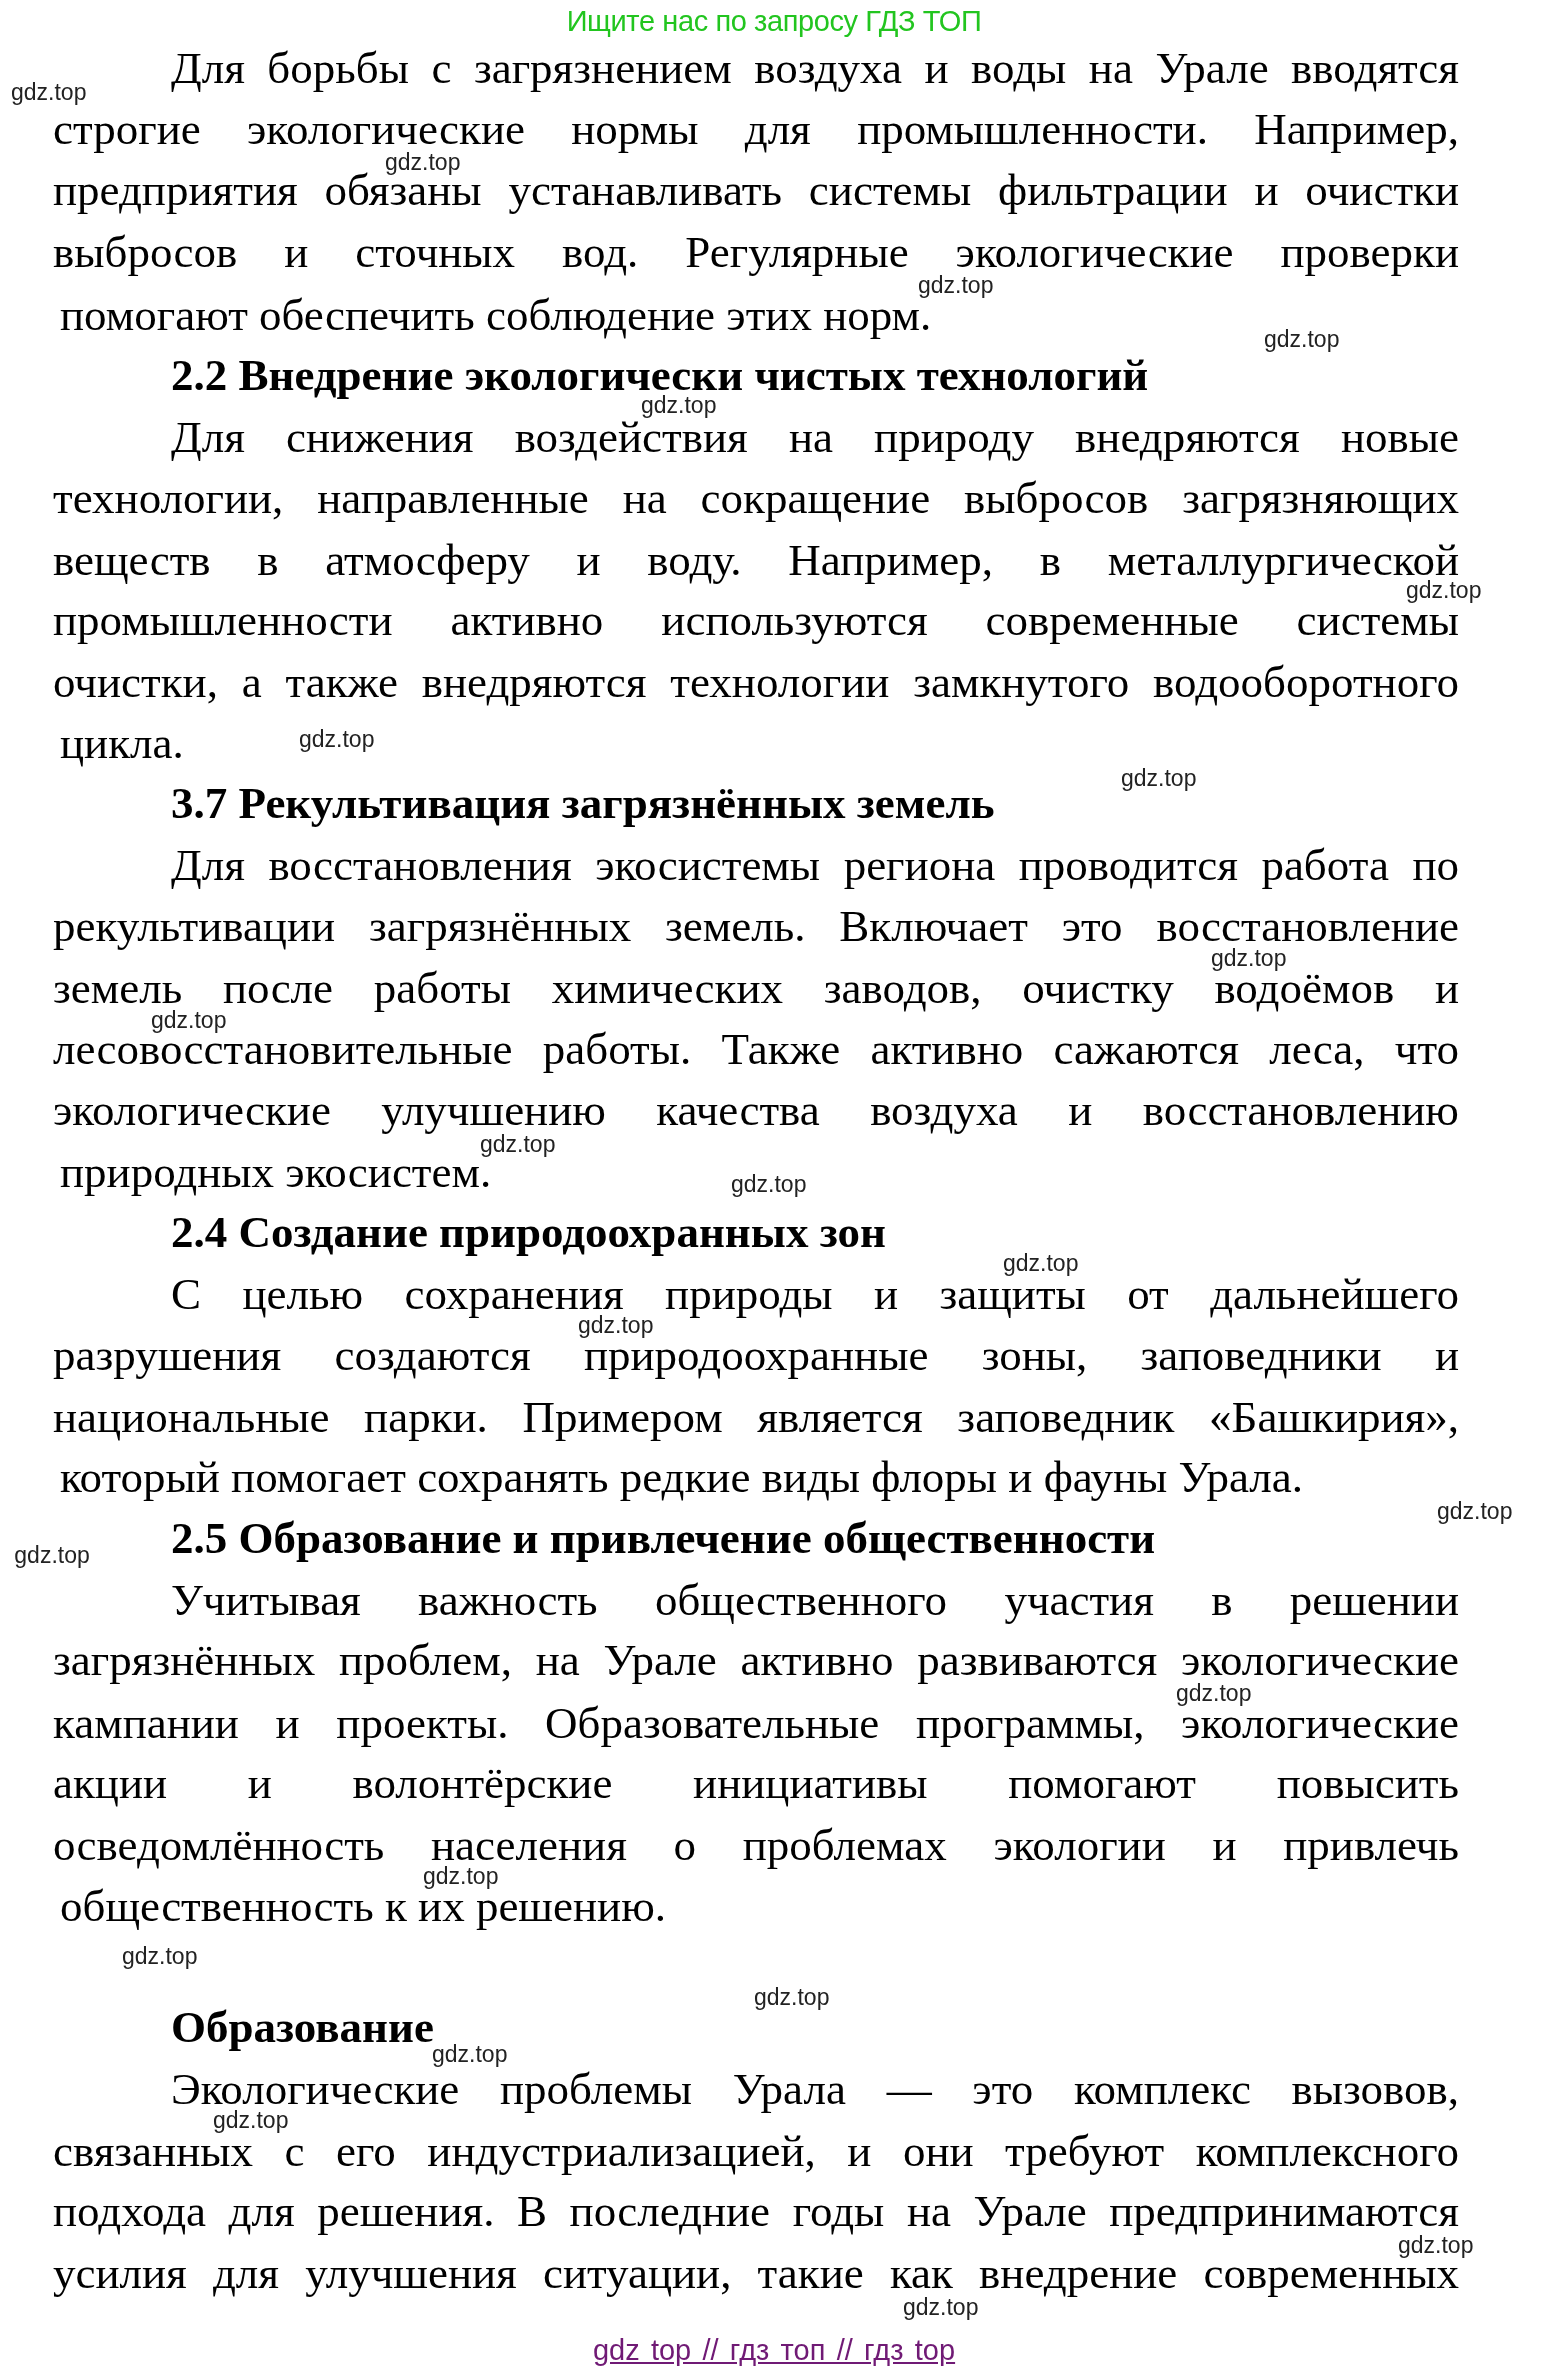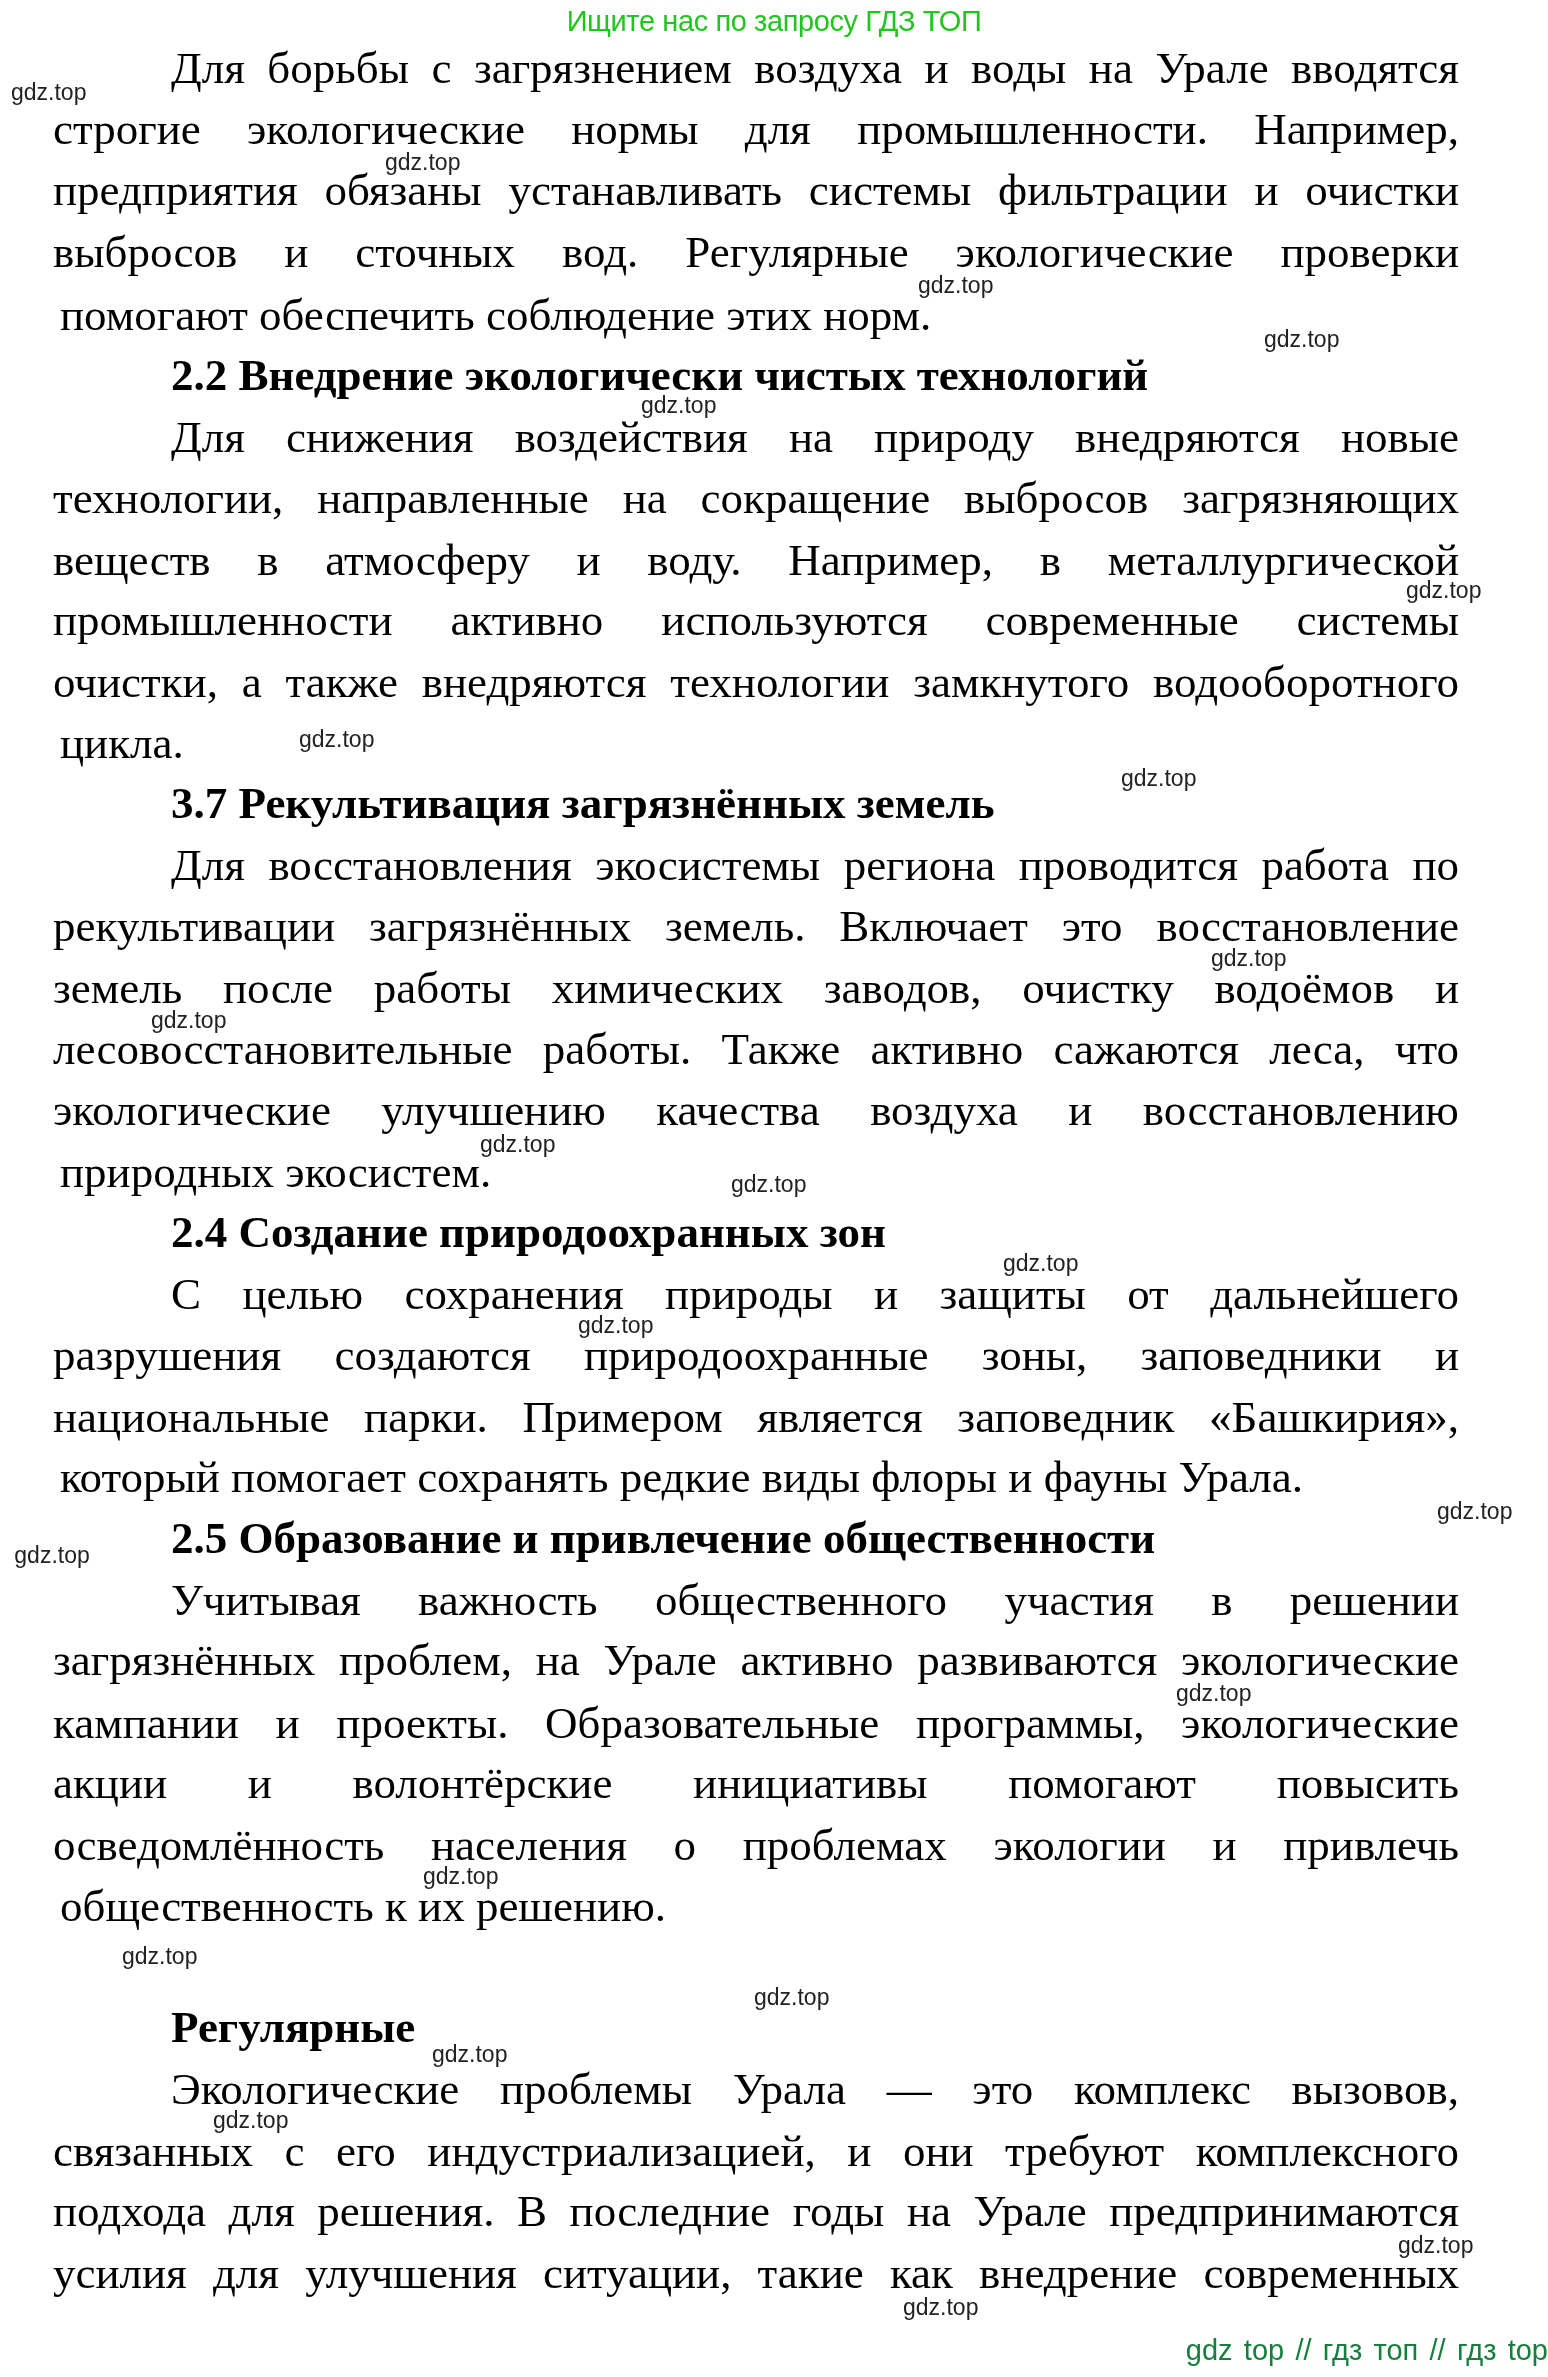--- a/index.html
+++ b/index.html
@@ -3,23 +3,24 @@
 <meta charset="utf-8">
 <style>
   html, body { margin:0; padding:0; background:#ffffff; }
   body { width:1548px; height:2377px; position:relative; overflow:hidden; }
   .header {
     position:absolute; left:0; top:4.8px; width:1548px; text-align:center;
     font-family:"Liberation Sans", sans-serif; font-size:29px; color:#22c51f;
     letter-spacing:-0.4px;
   }
   .footer {
-    position:absolute; left:0; top:2334px; width:1548px; text-align:right;
-    font-family:"Liberation Sans", sans-serif; font-size:29px; color:#15803d;
+    position:absolute; left:0; top:2334px; width:1548px; text-align:center;
+    font-family:"Liberation Sans", sans-serif; font-size:29px; color:#701a75;
     word-spacing:3.2px;
+    text-decoration:underline;
   }
   .line {
     position:absolute; left:53px; width:1406px; height:56px;
     font-family:"Liberation Serif", serif; font-size:45px; line-height:56px;
     color:#000; white-space:nowrap; text-align:justify; text-align-last:justify;
     transform:scaleX(1);
   }
   .line.indent { left:171px; width:1288px; }
   .line.last { text-align-last:left;margin-left:7px; }
   .heading {
@@ -66,21 +67,21 @@
 <div class="line last" style="top:1449px">который помогает сохранять редкие виды флоры и фауны Урала.</div>
 
 <div class="heading" style="top:1510px">2.5 Образование и привлечение общественности</div>
 <div class="line indent" style="top:1572px">Учитывая важность общественного участия в решении</div>
 <div class="line" style="top:1632px">загрязнённых проблем, на Урале активно развиваются экологические</div>
 <div class="line" style="top:1695px">кампании и проекты. Образовательные программы, экологические</div>
 <div class="line" style="top:1755px">акции и волонтёрские инициативы помогают повысить</div>
 <div class="line" style="top:1817px">осведомлённость населения о проблемах экологии и привлечь</div>
 <div class="line last" style="top:1878px">общественность к их решению.</div>
 
-<div class="heading" style="top:1999px">Регулярные</div>
+<div class="heading" style="top:1999px">Образование</div>
 <div class="line indent" style="top:2061px">Экологические проблемы Урала — это комплекс вызовов,</div>
 <div class="line" style="top:2123px">связанных с его индустриализацией, и они требуют комплексного</div>
 <div class="line" style="top:2183px">подхода для решения. В последние годы на Урале предпринимаются</div>
 <div class="line" style="top:2245px">усилия для улучшения ситуации, такие как внедрение современных</div>
 
 <span class="wm" style="left:11px;top:80px">gdz.top</span>
 <span class="wm" style="left:385px;top:150px">gdz.top</span>
 <span class="wm" style="left:918px;top:273px">gdz.top</span>
 <span class="wm" style="left:1264px;top:327px">gdz.top</span>
 <span class="wm" style="left:641px;top:393px">gdz.top</span>

